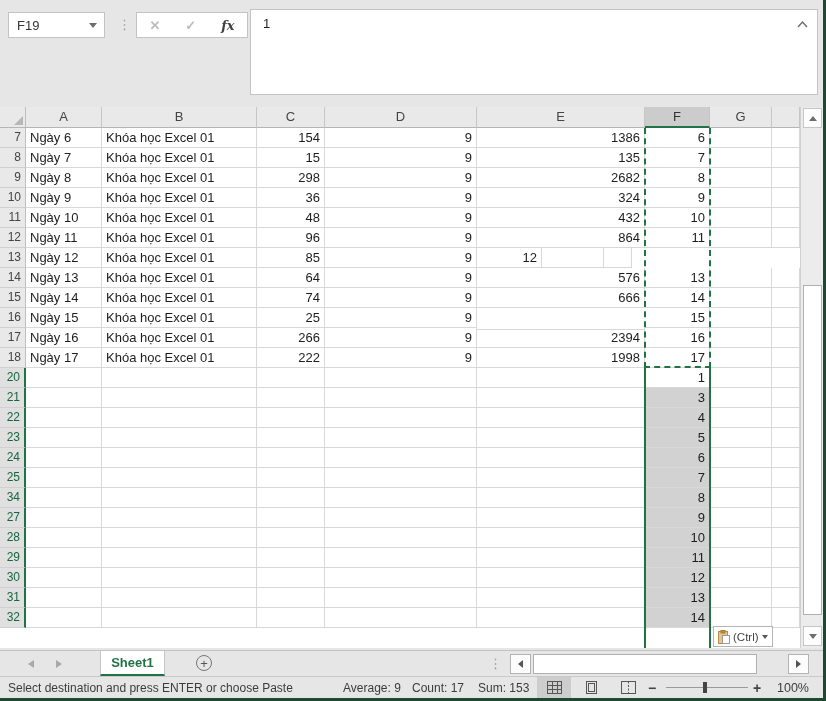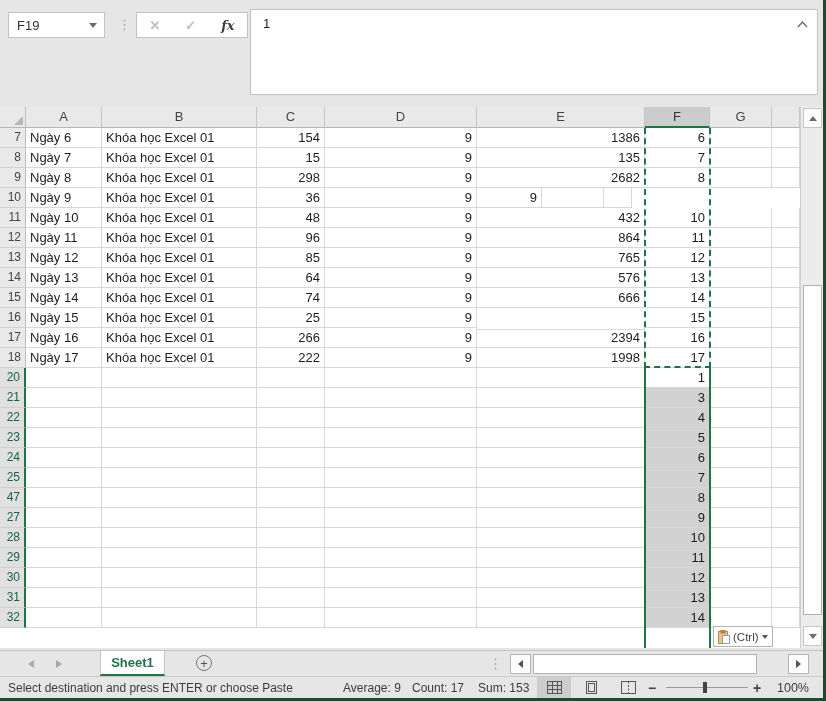--- a/index.html
+++ b/index.html
@@ -180,20 +180,21 @@
           <div class="cell cF" style="width: 65px;">8</div>
           <div class="cell cG" style="width: 62px;"></div>
           <div class="cell cPAD" style="width: 28px;"></div>
         </div>
         <div class="row">
           <div class="rh">10</div>
           <div class="cell cA" style="width: 76px;">Ngày 9</div>
           <div class="cell cB" style="width: 155px;">Khóa học Excel 01</div>
           <div class="cell cC" style="width: 68px;">36</div>
           <div class="cell cD" style="width: 152px;">9</div>
+          <div class="cell cE" style="width: 168px;">324</div>
           <div class="cell cF" style="width: 65px;">9</div>
           <div class="cell cG" style="width: 62px;"></div>
           <div class="cell cPAD" style="width: 28px;"></div>
         </div>
         <div class="row">
           <div class="rh">11</div>
           <div class="cell cA" style="width: 76px;">Ngày 10</div>
           <div class="cell cB" style="width: 155px;">Khóa học Excel 01</div>
           <div class="cell cC" style="width: 68px;">48</div>
           <div class="cell cD" style="width: 152px;">9</div>
@@ -212,21 +213,20 @@
           <div class="cell cF" style="width: 65px;">11</div>
           <div class="cell cG" style="width: 62px;"></div>
           <div class="cell cPAD" style="width: 28px;"></div>
         </div>
         <div class="row">
           <div class="rh">13</div>
           <div class="cell cA" style="width: 76px;">Ngày 12</div>
           <div class="cell cB" style="width: 155px;">Khóa học Excel 01</div>
           <div class="cell cC" style="width: 68px;">85</div>
           <div class="cell cD" style="width: 152px;">9</div>
-          <div class="cell cE" style="width: 168px;">765</div>
           <div class="cell cF" style="width: 65px;">12</div>
           <div class="cell cG" style="width: 62px;"></div>
           <div class="cell cPAD" style="width: 28px;"></div>
         </div>
         <div class="row">
           <div class="rh">14</div>
           <div class="cell cA" style="width: 76px;">Ngày 13</div>
           <div class="cell cB" style="width: 155px;">Khóa học Excel 01</div>
           <div class="cell cC" style="width: 68px;">64</div>
           <div class="cell cD" style="width: 152px;">9</div>
@@ -339,21 +339,21 @@
           <div class="cell cA" style="width: 76px;"></div>
           <div class="cell cB" style="width: 155px;"></div>
           <div class="cell cC" style="width: 68px;"></div>
           <div class="cell cD" style="width: 152px;"></div>
           <div class="cell cE" style="width: 168px;"></div>
           <div class="cell cF fsel" style="width: 65px;">7</div>
           <div class="cell cG" style="width: 62px;"></div>
           <div class="cell cPAD" style="width: 28px;"></div>
         </div>
         <div class="row">
-          <div class="rh sel">47</div>
+          <div class="rh sel">34</div>
           <div class="cell cA" style="width: 76px;"></div>
           <div class="cell cB" style="width: 155px;"></div>
           <div class="cell cC" style="width: 68px;"></div>
           <div class="cell cD" style="width: 152px;"></div>
           <div class="cell cE" style="width: 168px;"></div>
           <div class="cell cF fsel" style="width: 65px;">8</div>
           <div class="cell cG" style="width: 62px;"></div>
           <div class="cell cPAD" style="width: 28px;"></div>
         </div>
         <div class="row">

